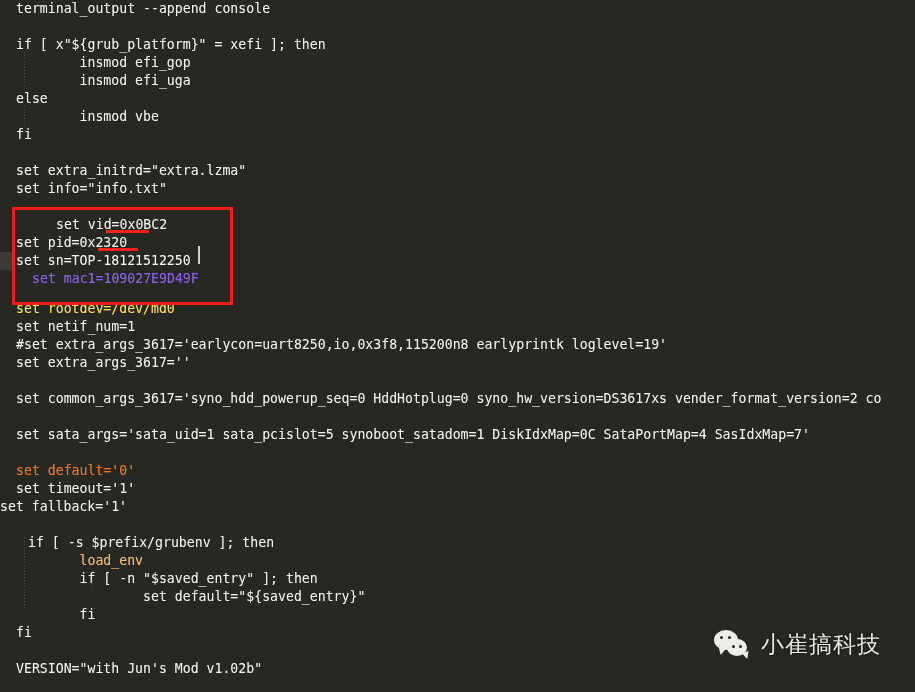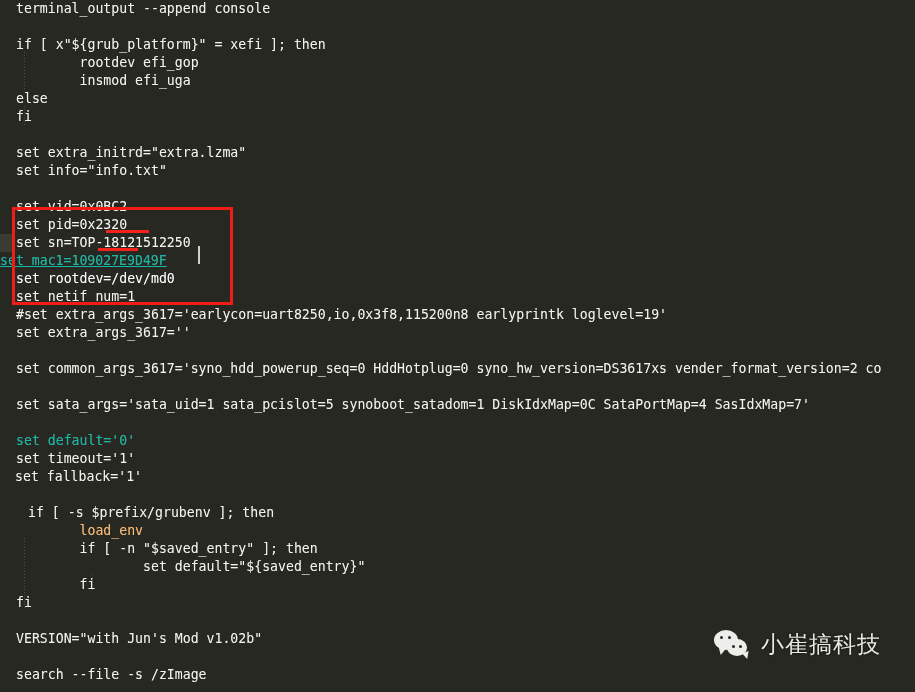--- a/index.html
+++ b/index.html
@@ -158,44 +158,45 @@
 </style>
 </head>
 <body>
 
 <div id="editor">
 
   <div id="code">
       <div class="line" style="font-size: 13.2px; line-height: 18px; height: 18px; padding-left: 16px; color: rgb(242, 242, 238);">terminal_output --append console</div>
       <div class="line blank" style="font-size: 13.2px; line-height: 18px; height: 18px; padding-left: 16px; color: transparent;"> </div>
       <div class="line" style="font-size: 13.2px; line-height: 18px; height: 18px; padding-left: 16px; color: rgb(242, 242, 238);">if [ x"${grub_platform}" = xefi ]; then</div>
-      <div class="line" style="font-size: 13.2px; line-height: 18px; height: 18px; padding-left: 16px; color: rgb(242, 242, 238);">        rootdev efi_gop</div>
+      <div class="line" style="font-size: 13.2px; line-height: 18px; height: 18px; padding-left: 16px; color: rgb(242, 242, 238);">        insmod efi_gop</div>
       <div class="line" style="font-size: 13.2px; line-height: 18px; height: 18px; padding-left: 16px; color: rgb(242, 242, 238);">        insmod efi_uga</div>
       <div class="line" style="font-size: 13.2px; line-height: 18px; height: 18px; padding-left: 16px; color: rgb(242, 242, 238);">else</div>
+      <div class="line" style="font-size: 13.2px; line-height: 18px; height: 18px; padding-left: 16px; color: rgb(242, 242, 238);">        insmod vbe</div>
       <div class="line" style="font-size: 13.2px; line-height: 18px; height: 18px; padding-left: 16px; color: rgb(242, 242, 238);">fi</div>
       <div class="line blank" style="font-size: 13.2px; line-height: 18px; height: 18px; padding-left: 16px; color: transparent;"> </div>
       <div class="line" style="font-size: 13.2px; line-height: 18px; height: 18px; padding-left: 16px; color: rgb(242, 242, 238);">set extra_initrd="extra.lzma"</div>
       <div class="line" style="font-size: 13.2px; line-height: 18px; height: 18px; padding-left: 16px; color: rgb(242, 242, 238);">set info="info.txt"</div>
       <div class="line blank" style="font-size: 13.2px; line-height: 18px; height: 18px; padding-left: 16px; color: transparent;"> </div>
-      <div class="line" style="font-size: 13.2px; line-height: 18px; height: 18px; padding-left: 16px; color: rgb(242, 242, 238);">set vid=0x0BC2</div>
+      <div class="line" style="font-size: 13.2px; line-height: 18px; height: 18px; padding-left: 16px; color: rgb(242, 242, 238); margin-left: 40px;">set vid=0x0BC2</div>
       <div class="line" style="font-size: 13.2px; line-height: 18px; height: 18px; padding-left: 16px; color: rgb(242, 242, 238);">set pid=0x2320</div>
       <div class="line current" style="font-size: 13.2px; line-height: 18px; height: 18px; padding-left: 16px; color: rgb(242, 242, 238);">set sn=TOP-18121512250</div>
-      <div class="line" style="font-size: 13.2px; line-height: 18px; height: 18px; padding-left: 0; color: #14b8a6; text-decoration: underline;">set mac1=109027E9D49F</div>
-      <div class="line" style="font-size: 13.2px; line-height: 18px; height: 18px; padding-left: 16px; color: #ffffff;">set rootdev=/dev/md0</div>
+      <div class="line" style="font-size: 13.2px; line-height: 18px; height: 18px; padding-left: 32px; color: #8b5cf6;">set mac1=109027E9D49F</div>
+      <div class="line" style="font-size: 13.2px; line-height: 18px; height: 18px; padding-left: 16px; color: #fde047; margin-top: 12px;">set rootdev=/dev/md0</div>
       <div class="line" style="font-size: 13.2px; line-height: 18px; height: 18px; padding-left: 16px; color: rgb(242, 242, 238);">set netif_num=1</div>
       <div class="line" style="font-size: 13.2px; line-height: 18px; height: 18px; padding-left: 16px; color: rgb(242, 242, 238);">#set extra_args_3617='earlycon=uart8250,io,0x3f8,115200n8 earlyprintk loglevel=19'</div>
       <div class="line" style="font-size: 13.2px; line-height: 18px; height: 18px; padding-left: 16px; color: rgb(242, 242, 238);">set extra_args_3617=''</div>
       <div class="line blank" style="font-size: 13.2px; line-height: 18px; height: 18px; padding-left: 16px; color: transparent;"> </div>
       <div class="line" style="font-size: 13.2px; line-height: 18px; height: 18px; padding-left: 16px; color: rgb(242, 242, 238); text-align: right;">set common_args_3617='syno_hdd_powerup_seq=0 HddHotplug=0 syno_hw_version=DS3617xs vender_format_version=2 co</div>
       <div class="line blank" style="font-size: 13.2px; line-height: 18px; height: 18px; padding-left: 16px; color: transparent;"> </div>
       <div class="line" style="font-size: 13.2px; line-height: 18px; height: 18px; padding-left: 16px; color: rgb(242, 242, 238);">set sata_args='sata_uid=1 sata_pcislot=5 synoboot_satadom=1 DiskIdxMap=0C SataPortMap=4 SasIdxMap=7'</div>
       <div class="line blank" style="font-size: 13.2px; line-height: 18px; height: 18px; padding-left: 16px; color: transparent;"> </div>
-      <div class="line" style="font-size: 13.2px; line-height: 18px; height: 18px; padding-left: 16px; color: #14b8a6;">set default='0'</div>
+      <div class="line" style="font-size: 13.2px; line-height: 18px; height: 18px; padding-left: 16px; color: #f97316;">set default='0'</div>
       <div class="line" style="font-size: 13.2px; line-height: 18px; height: 18px; padding-left: 16px; color: rgb(242, 242, 238);">set timeout='1'</div>
-      <div class="line" style="font-size: 13.2px; line-height: 18px; height: 18px; padding-left: 0; color: rgb(242, 242, 238); margin-left: 15px;">set fallback='1'</div>
+      <div class="line" style="font-size: 13.2px; line-height: 18px; height: 18px; padding-left: 0; color: rgb(242, 242, 238);">set fallback='1'</div>
       <div class="line blank" style="font-size: 13.2px; line-height: 18px; height: 18px; padding-left: 16px; color: transparent;"> </div>
       <div class="line" style="font-size: 13.2px; line-height: 18px; height: 18px; padding-left: 28px; color: rgb(242, 242, 238);">if [ -s $prefix/grubenv ]; then</div>
       <div class="line" style="font-size: 13.2px; line-height: 18px; height: 18px; padding-left: 16px; color: #fdba74;">        load_env</div>
       <div class="line" style="font-size: 13.2px; line-height: 18px; height: 18px; padding-left: 16px; color: rgb(242, 242, 238);">        if [ -n "$saved_entry" ]; then</div>
       <div class="line" style="font-size: 13.2px; line-height: 18px; height: 18px; padding-left: 16px; color: rgb(242, 242, 238);">                set default="${saved_entry}"</div>
       <div class="line" style="font-size: 13.2px; line-height: 18px; height: 18px; padding-left: 16px; color: rgb(242, 242, 238);">        fi</div>
       <div class="line" style="font-size: 13.2px; line-height: 18px; height: 18px; padding-left: 16px; color: rgb(242, 242, 238);">fi</div>
       <div class="line blank" style="font-size: 13.2px; line-height: 18px; height: 18px; padding-left: 16px; color: transparent;"> </div>
       <div class="line" style="font-size: 13.2px; line-height: 18px; height: 18px; padding-left: 16px; color: rgb(242, 242, 238);">VERSION="with Jun's Mod v1.02b"</div>
       <div class="line blank" style="font-size: 13.2px; line-height: 18px; height: 18px; padding-left: 16px; color: transparent;"> </div>

